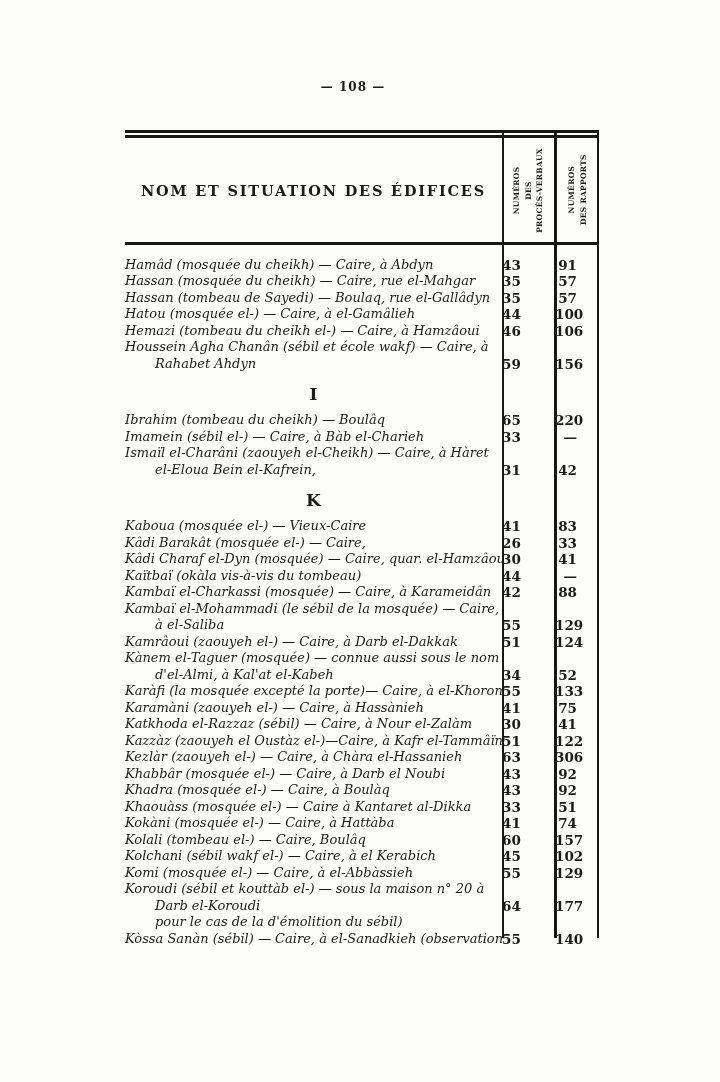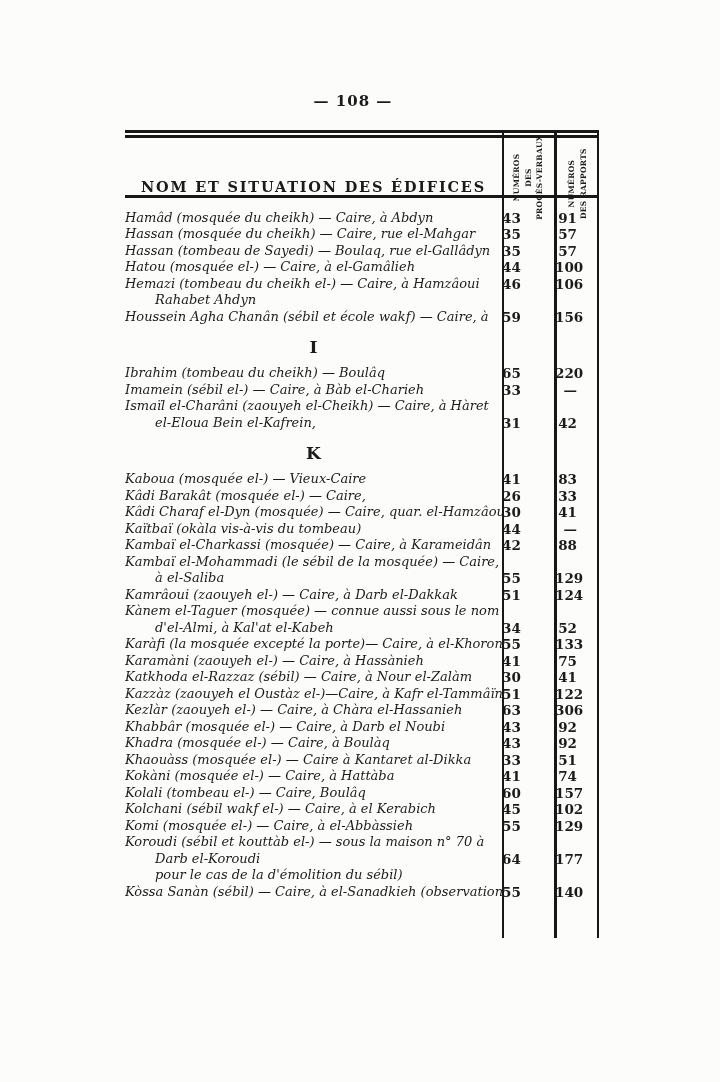--- a/index.html
+++ b/index.html
@@ -3,27 +3,27 @@
 <meta charset="utf-8">
 <style>
   html,body{margin:0;padding:0;}
   body{
     width:720px;height:1082px;position:relative;
     background:#fcfcfa;color:#1b1b1b;
     font-family:"DejaVu Serif", serif;
     overflow:hidden;
   }
   .page-number{
-    position:absolute;top:92px;left:0;width:706px;text-align:center;
-    font-size:15px;font-weight:bold;letter-spacing:1px;
+    position:absolute;top:80px;left:0;width:706px;text-align:center;
+    font-size:12px;font-weight:bold;letter-spacing:1px;
   }
   .table{position:absolute;left:125px;top:130px;width:474px;}
   .toprule{height:3px;background:#171717;}
   .toprule2{height:3px;background:#171717;margin-top:2px;}
-  .header{display:flex;height:57px;align-items:flex-end;}
+  .header{display:flex;height:104px;}
   .h-name{
     width:377px;display:flex;align-items:center;justify-content:center;
     font-size:14.5px;font-weight:bold;letter-spacing:1.8px;white-space:nowrap;
   }
   .h-pv{width:53px;display:flex;align-items:center;justify-content:center;}
   .h-rap{width:44px;display:flex;align-items:center;justify-content:center;}
   .rot{
     transform:rotate(-90deg);font-size:7.5px;font-weight:bold;
     text-align:center;line-height:1.55;letter-spacing:0.3px;white-space:nowrap;
   }
@@ -114,25 +114,25 @@
         <div class="cell-name">
           <div class="line">
             <div class="txt">Hemazi (tombeau du cheikh el-) — Caire, à Hamzâoui</div>
           </div>
         </div>
         <div class="cell-pv">46</div>
         <div class="cell-rap">106</div>
       </div>
       <div class="row">
         <div class="cell-name">
+          <div class="line">
+            <div class="txt">Houssein Agha Chanân (sébil et école wakf) — Caire, à</div>
+          </div>
           <div class="line indent">
             <div class="txt">Rahabet Ahdyn</div>
-          </div>
-          <div class="line">
-            <div class="txt">Houssein Agha Chanân (sébil et école wakf) — Caire, à</div>
           </div>
         </div>
         <div class="cell-pv">59</div>
         <div class="cell-rap">156</div>
       </div>
       <div class="section-letter">I</div>
       <div class="row">
         <div class="cell-name">
           <div class="line">
             <div class="txt">Ibrahim (tombeau du cheikh) — Boulâq</div>
@@ -345,21 +345,21 @@
           <div class="line">
             <div class="txt">Komi (mosquée el-) — Caire, à el-Abbàssieh</div>
           </div>
         </div>
         <div class="cell-pv">55</div>
         <div class="cell-rap">129</div>
       </div>
       <div class="row">
         <div class="cell-name">
           <div class="line">
-            <div class="txt">Koroudi (sébil et kouttàb el-) — sous la maison n° 70 à</div>
+            <div class="txt">Koroudi (sébil et kouttàb el-) — sous la maison n° 20 à</div>
           </div>
           <div class="line indent">
             <div class="txt">Darb el-Koroudi</div>
           </div>
         </div>
         <div class="cell-pv">64</div>
         <div class="cell-rap">177</div>
       </div>
       <div class="row">
         <div class="cell-name">

